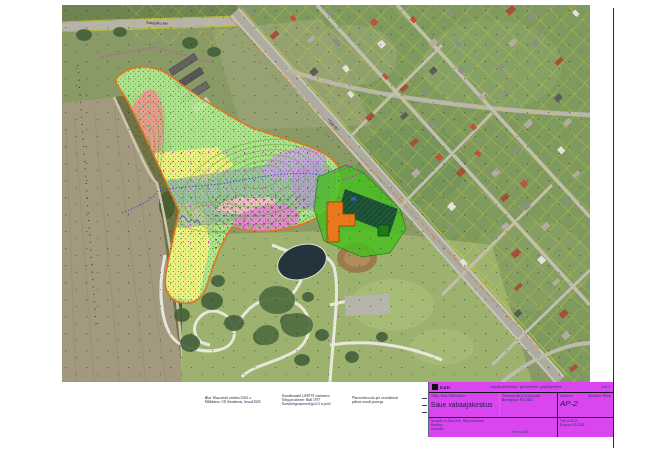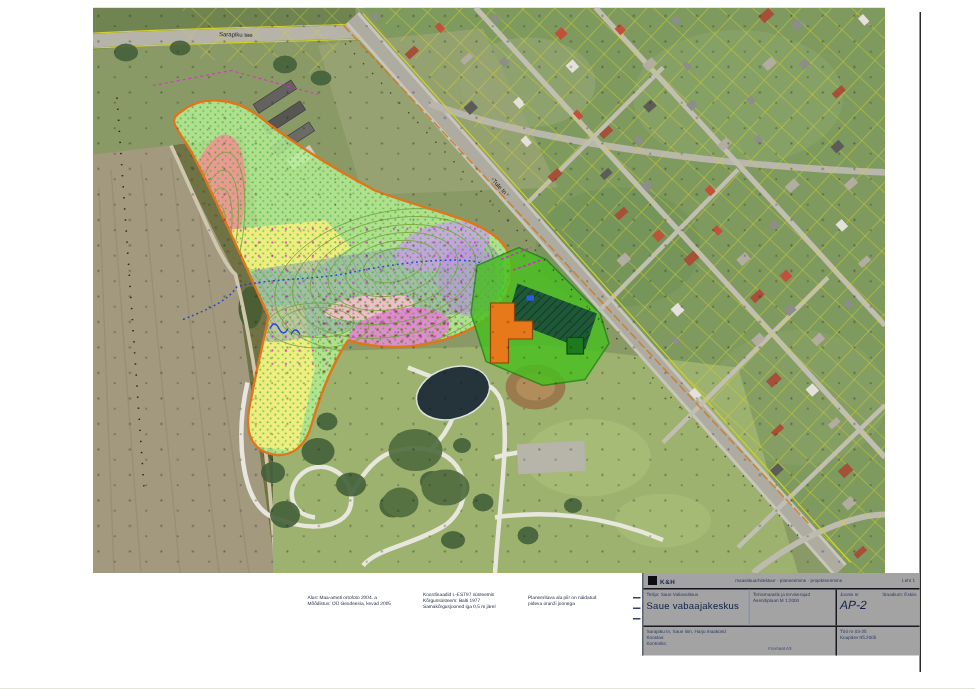--- a/index.html
+++ b/index.html
@@ -1,21 +1,21 @@
 <!DOCTYPE html>
 <html><head>
 <meta charset="utf-8">
 <style>
   html,body{margin:0;padding:0;background:#ffffff;}
   body{width:650px;height:459px;position:relative;overflow:hidden;
        font-family:"Liberation Sans",sans-serif;color:#16234c;}
   .map-wrap{position:absolute;left:62px;top:5px;width:528px;height:377px;overflow:hidden;}
   .frame-right{position:absolute;left:613px;top:8px;width:1px;height:440px;background:#2a2a2a;}
   
-  .tb{position:absolute;left:428px;top:382px;width:185px;height:55px;background:#a3a3a3;
+  .tb{position:absolute;left:428px;top:382px;width:185px;height:55px;background:#d946ef;
       border-left:1px solid #5a6275;box-sizing:border-box;color:#16234c;}
   .tb-row1{height:10px;display:flex;align-items:center;border-bottom:1.6px solid #14141c;}
   .tb-logo-box{width:6px;height:6px;background:#0d0d12;margin:0 2px 0 3px;}
   .tb-logo-text{font-size:4.2px;font-weight:bold;letter-spacing:.4px;}
   .tb-row1-center{flex:1;font-size:3.1px;text-align:center;color:#2b3a66;}
   .tb-row1-right{font-size:3.1px;margin-right:3px;color:#2b3a66;}
   .tb-row2{height:25px;display:flex;border-bottom:1px solid #1a1a22;box-sizing:border-box;}
   .tb-c1{width:70px;padding:1px 2px;box-sizing:border-box;}
   .tb-c2{width:58px;border-left:1px solid #8a93ad;padding:1px 2px;box-sizing:border-box;}
   .tb-c3{flex:1;border-left:1px solid #1a1a22;padding:1px 2px;box-sizing:border-box;}

